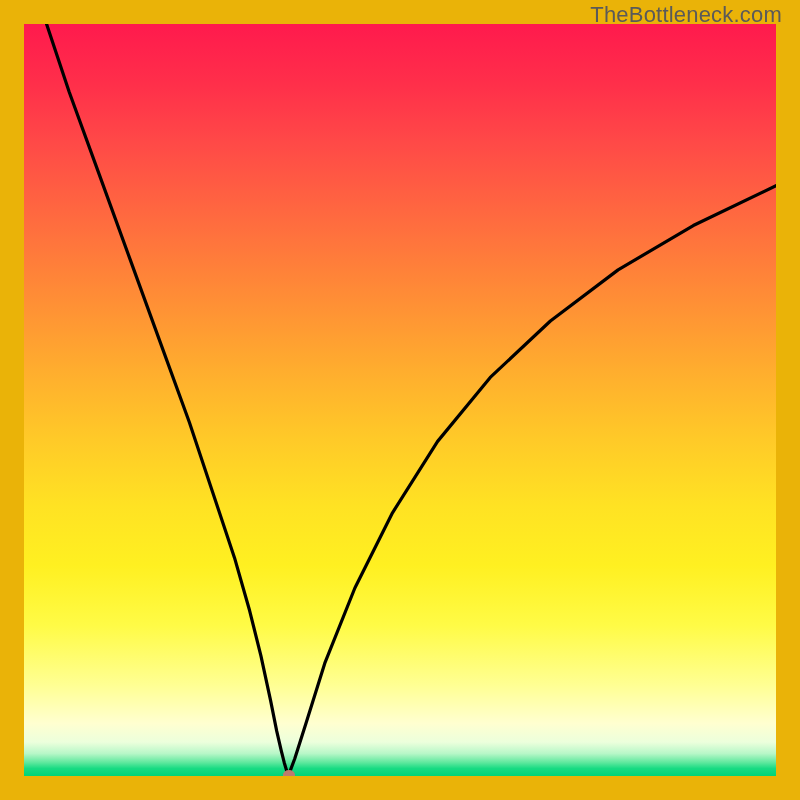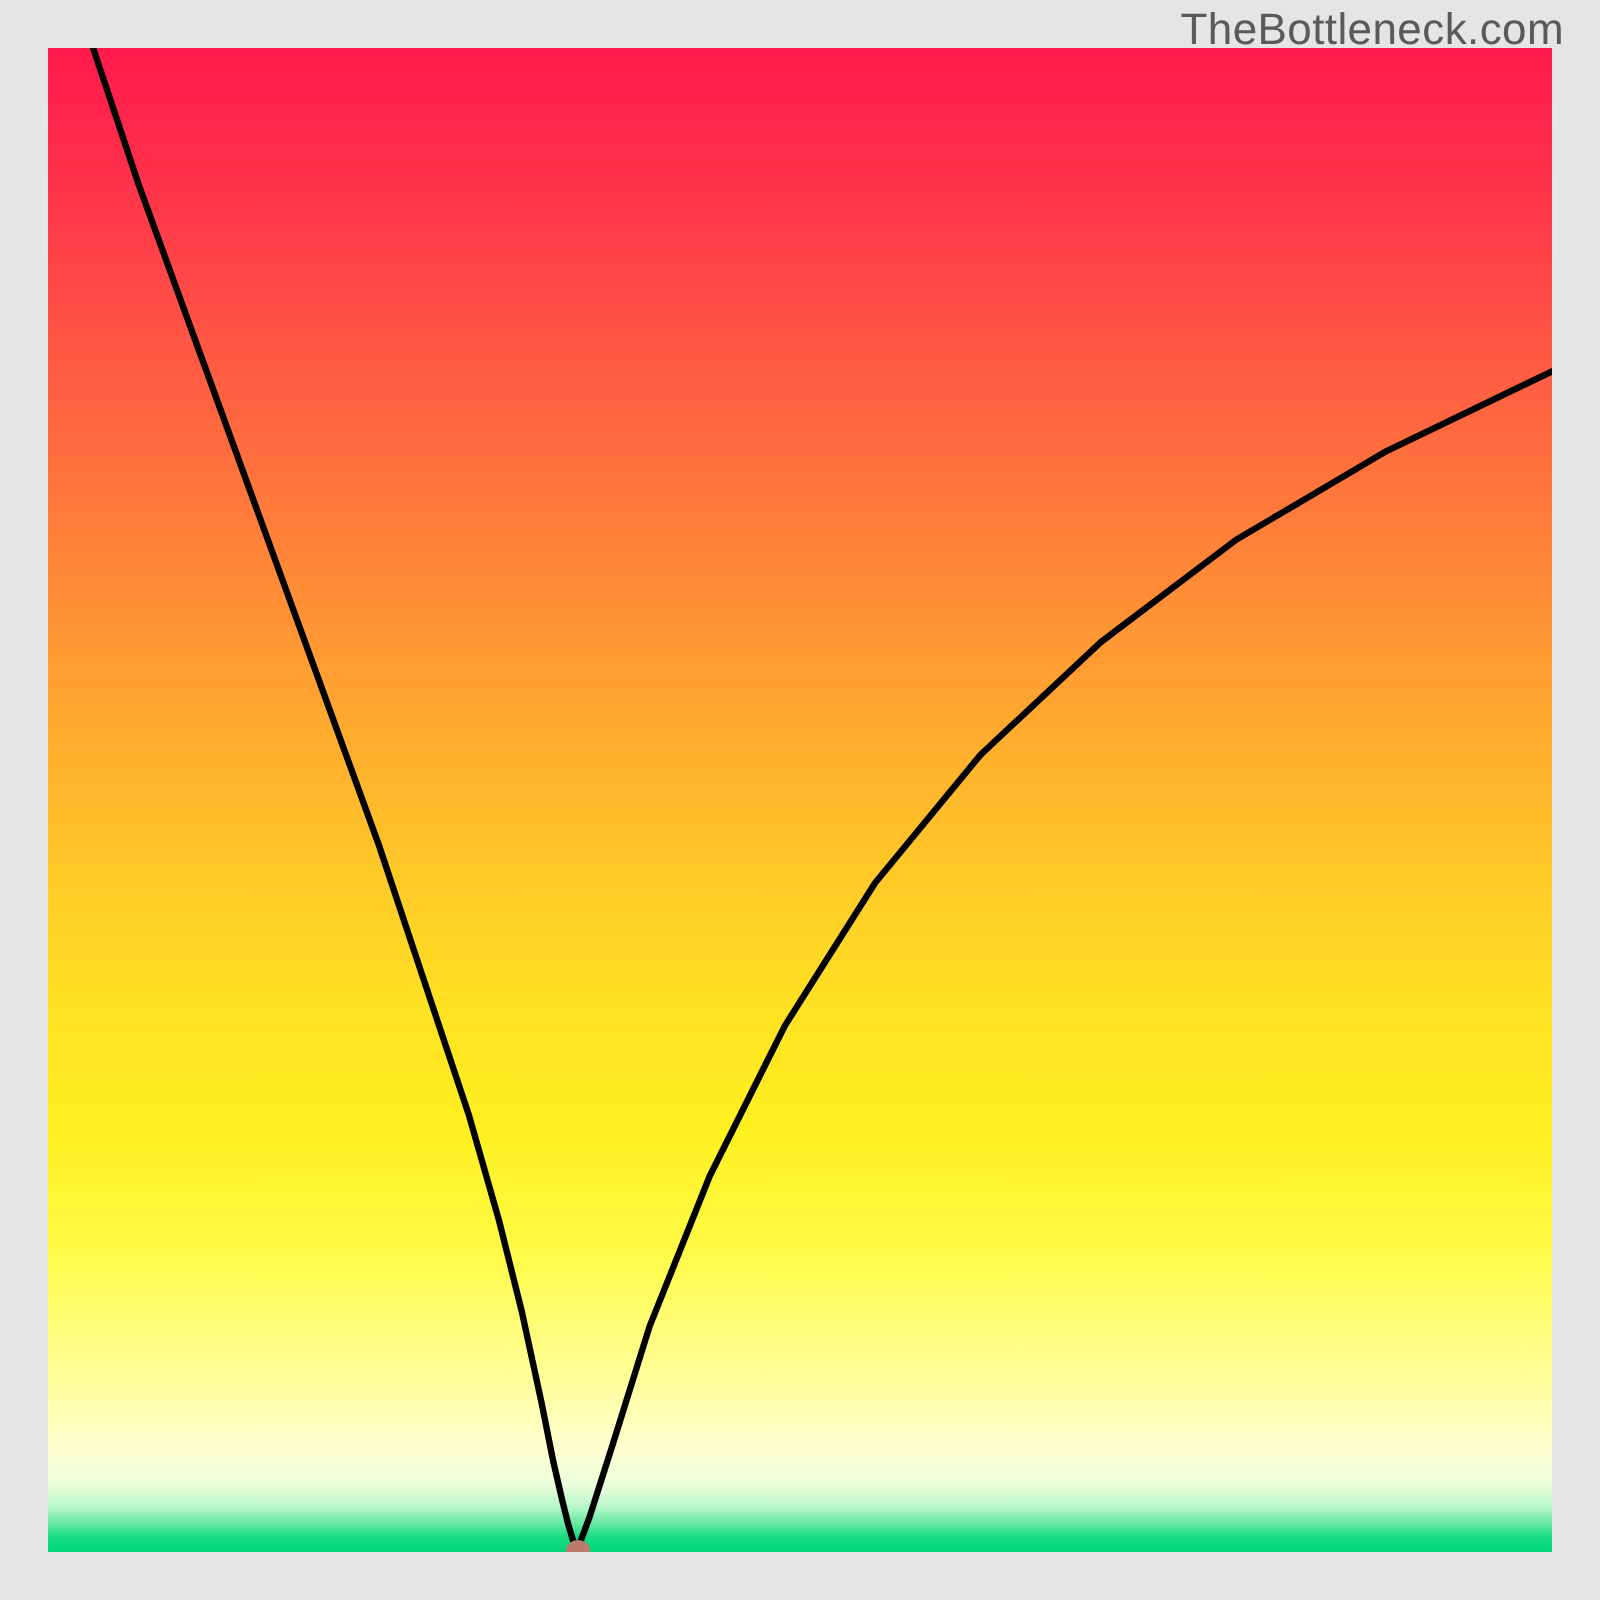--- a/index.html
+++ b/index.html
@@ -7,21 +7,21 @@
     padding: 0;
     width: 800px;
     height: 800px;
     background: #000;
     overflow: hidden;
     font-family: Arial, Helvetica, sans-serif;
   }
   .outer {
     width: 800px;
     height: 800px;
-    background: #e5e5e5;
+    background: #eab308;
     position: relative;
   }
   .watermark {
     position: absolute;
     top: 2px;
     right: 18px;
     color: #5a5a5a;
     font-size: 22px;
     font-weight: 400;
     letter-spacing: 0.2px;

